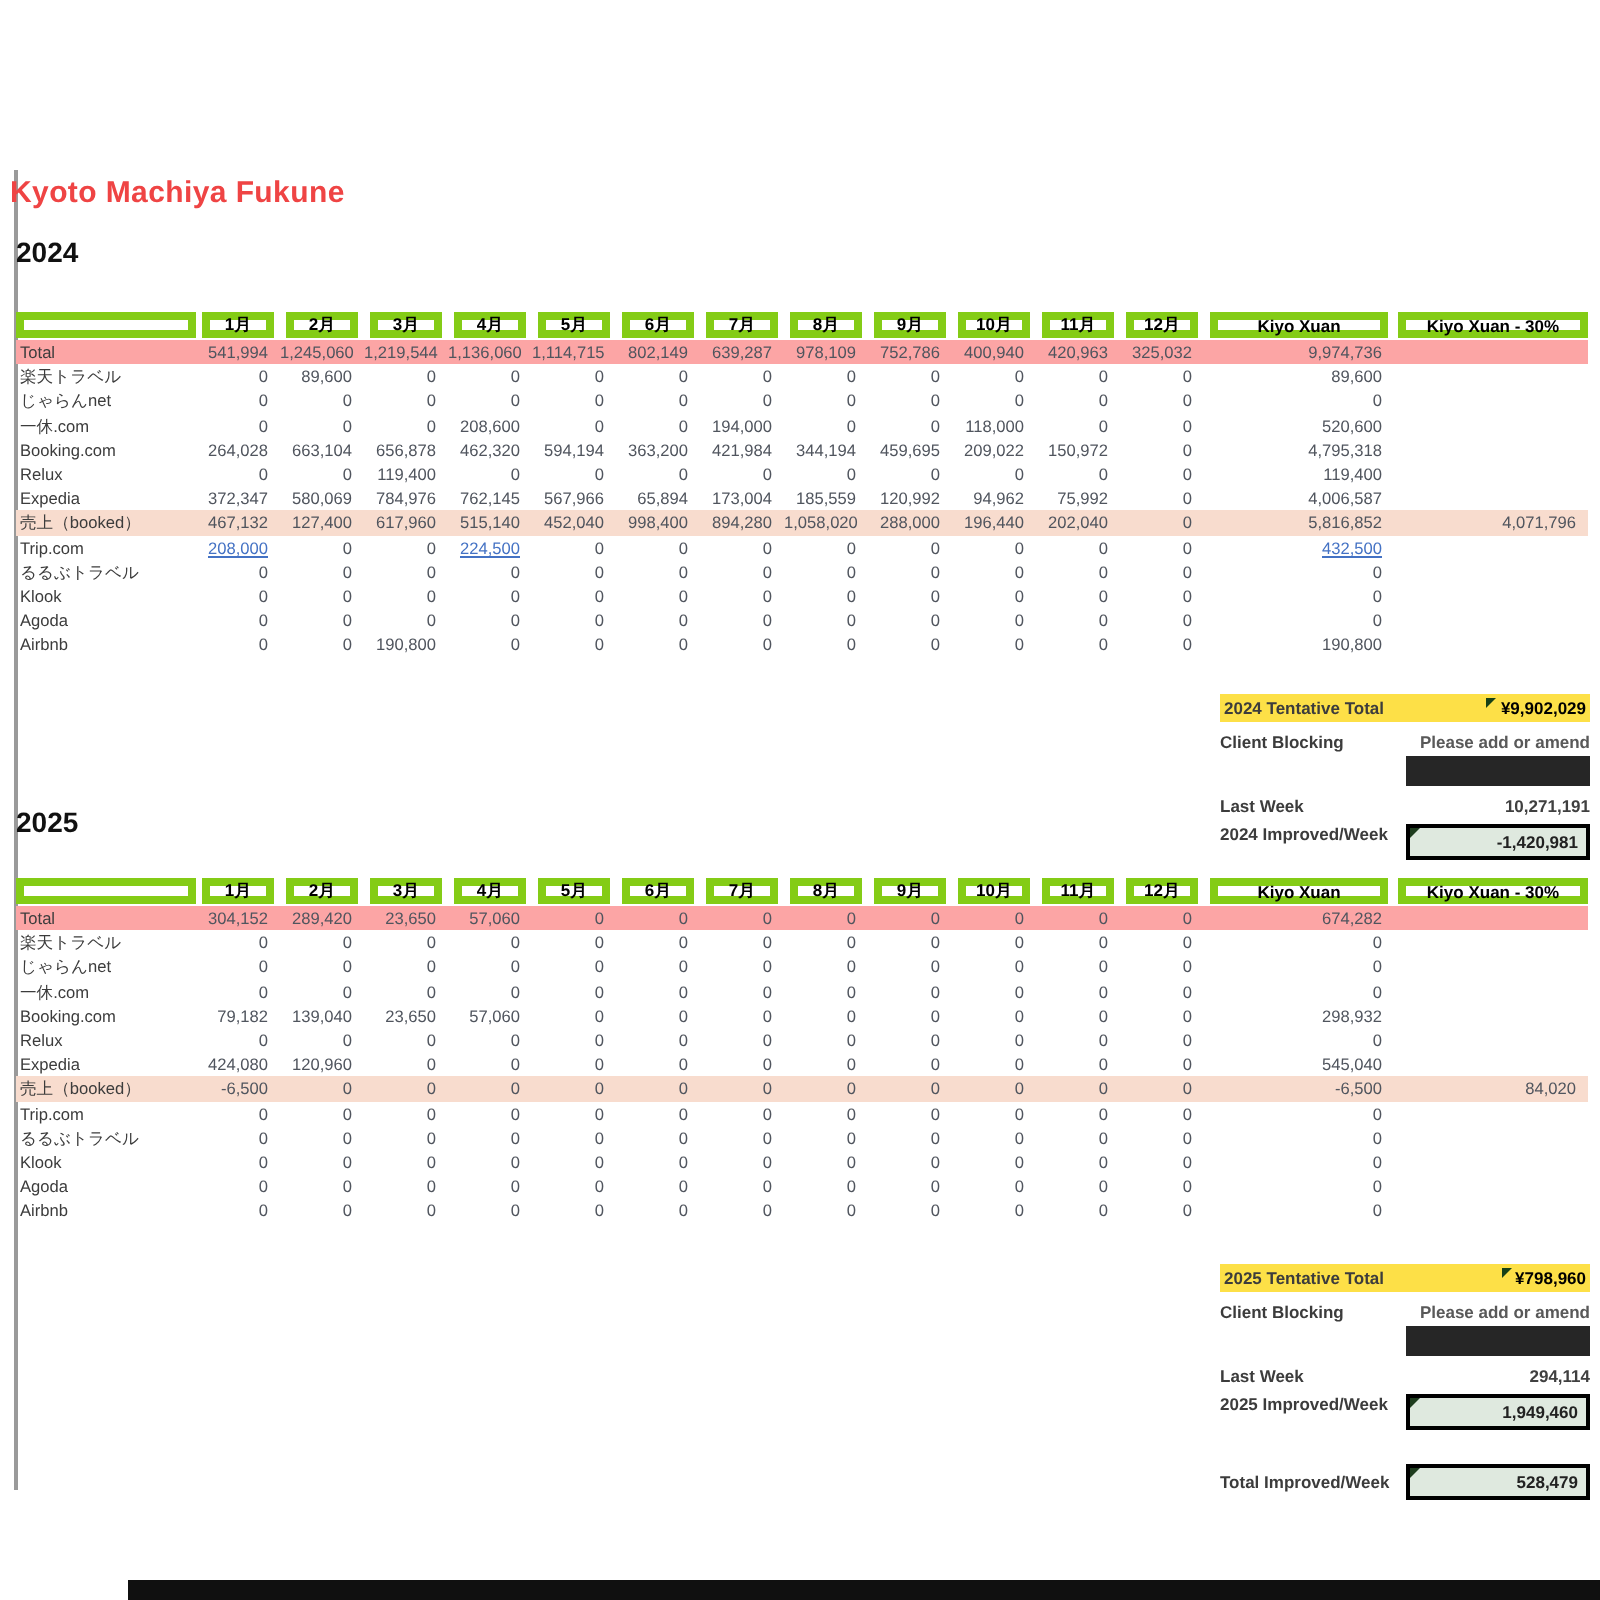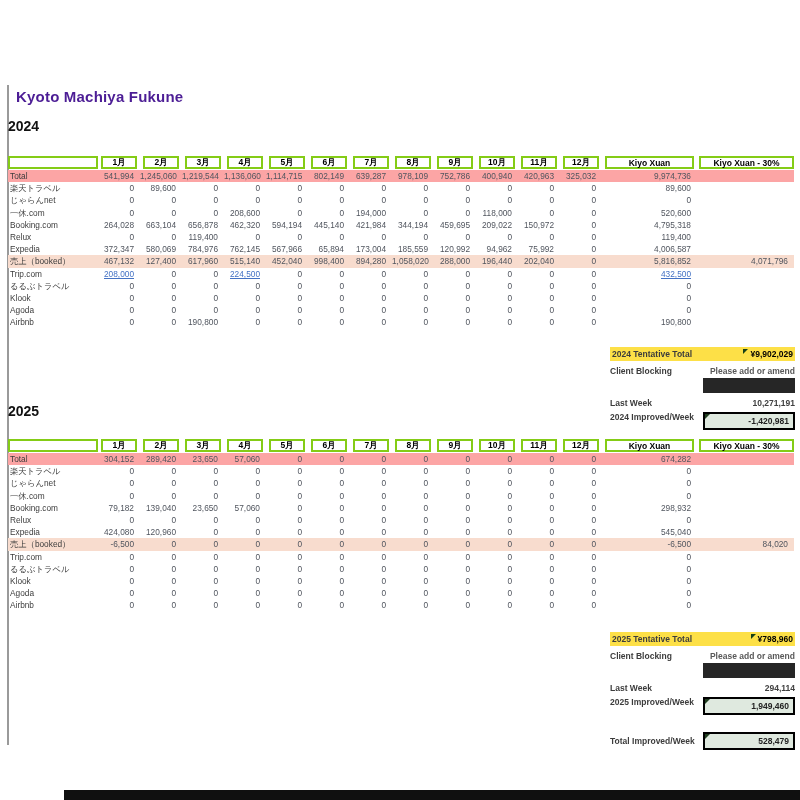--- a/index.html
+++ b/index.html
@@ -3,28 +3,28 @@
 <meta charset="utf-8">
 <style>
   html,body{margin:0;padding:0;}
   body{
     width:800px;height:800px;position:relative;background:#ffffff;overflow:hidden;
     font-family:"Liberation Sans","DejaVu Sans",sans-serif;color:#404040;
   }
   
   .sheet-edge{position:absolute;left:7px;top:85px;width:2px;height:660px;background:#9a9a9a;}
   .bottom-bar{position:absolute;left:64px;top:790px;width:736px;height:10px;background:#101010;}
-  .page-title{position:absolute;left:16px;top:88px;font-size:15px;font-weight:bold;color:#4c1d95;letter-spacing:.2px;}
+  .page-title{position:absolute;left:5px;top:88px;font-size:15px;font-weight:bold;color:#ef4444;letter-spacing:.2px;}
   .year-title{position:absolute;left:8px;font-size:14px;font-weight:bold;color:#111;}
   #year2024{top:118px;} #year2025{top:403px;}
 
   
   .thead{position:absolute;left:8px;display:flex;height:13px;}
   #head-2024{top:156px;} #head-2025{top:439px;}
-  .hcell{box-sizing:border-box;border:2px solid #84cc16;background:#fff;display:flex;
+  .hcell{box-sizing:border-box;border:4px solid #84cc16;background:#fff;display:flex;
          align-items:center;justify-content:center;font-size:8.5px;font-weight:bold;color:#000;}
   .hlabel{width:90px;margin-right:0;}
   .hmonth{width:36px;margin:0 3px;}
   .hkiyo{width:89px;margin:0 3px;}
   .hkiyo30{width:95px;margin-left:2px;}
 
   .tbody{position:absolute;left:8px;width:786px;}
   #body-2024{top:170px;} #body-2025{top:453px;}
   .trow{display:grid;grid-template-columns:90px repeat(12,42px) 95px 97px;height:12.2px;align-items:center;}
   .r-total{background:#fca5a5;}
@@ -151,21 +151,21 @@
       <div class="cell cnum">520,600</div>
       <div class="cell cnum"></div>
     </div>
     <div class="trow">
       <div class="cell clabel">Booking.com</div>
       <div class="cell cnum">264,028</div>
       <div class="cell cnum">663,104</div>
       <div class="cell cnum">656,878</div>
       <div class="cell cnum">462,320</div>
       <div class="cell cnum">594,194</div>
-      <div class="cell cnum">445,140</div>
+      <div class="cell cnum">363,200</div>
       <div class="cell cnum">421,984</div>
       <div class="cell cnum">344,194</div>
       <div class="cell cnum">459,695</div>
       <div class="cell cnum">209,022</div>
       <div class="cell cnum">150,972</div>
       <div class="cell cnum">0</div>
       <div class="cell cnum">4,795,318</div>
       <div class="cell cnum"></div>
     </div>
     <div class="trow">

